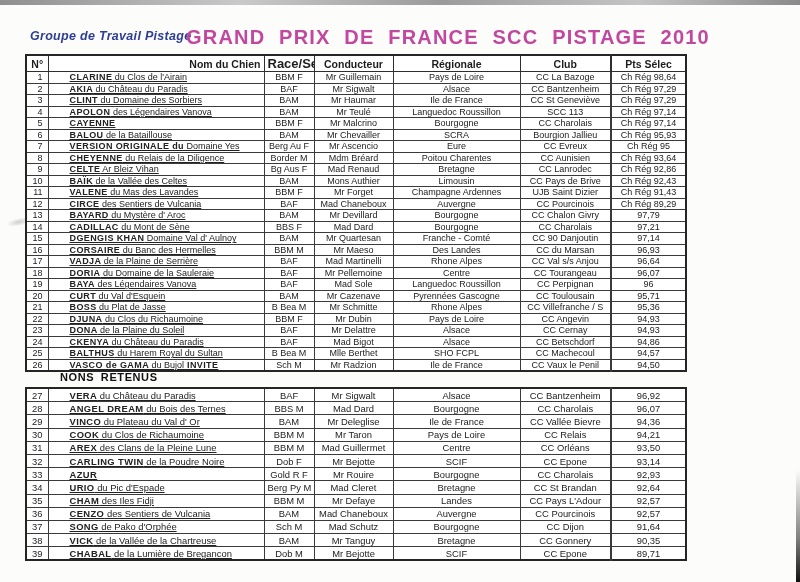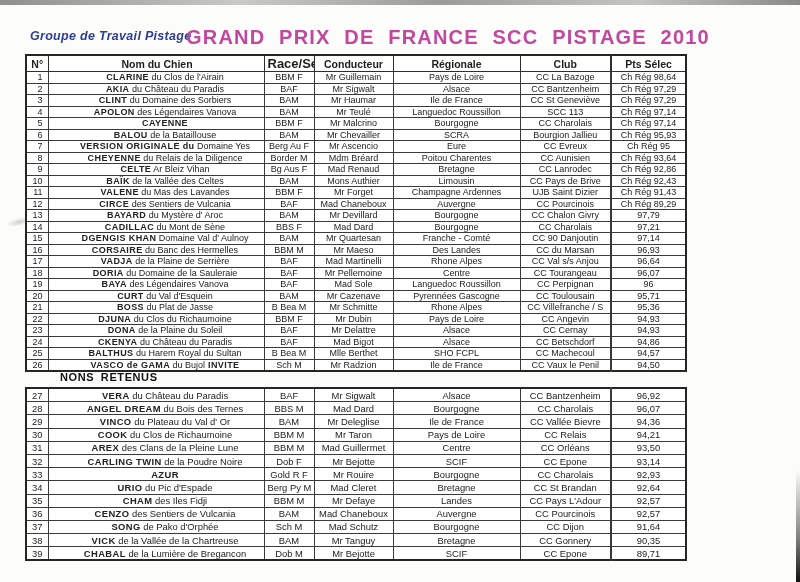--- a/index.html
+++ b/index.html
@@ -36,31 +36,31 @@
   table{border-collapse:collapse;table-layout:fixed;background:#fff;}
   .tbl{position:absolute;left:25px;width:660px;}
   #tbl-retenus{top:54px;}
   #tbl-nons{top:387px;}
   th{
     border:1px solid #2e2e2e;
     font-size:10.5px;font-weight:bold;
     height:15px;padding:0 3px;
     white-space:nowrap;overflow:hidden;
   }
-  th.c-nom{text-align:center;padding-left:5px;margin-top:21px;}
+  th.c-nom{text-align:right;padding-left:5px;margin-top:21px;}
   th.c-race{font-size:13px;}
   td{
     border:1px solid #3a3a3a;
     font-size:9px;line-height:10px;height:10.5px;
     padding:0 3px;white-space:nowrap;overflow:hidden;
     text-align:center;vertical-align:middle;color:#222;
   }
   #tbl-nons td{height:12.2px;font-size:9.4px;line-height:11px;}
   td.c-num{text-align:right;padding-right:5px;}
-  td.c-nom{text-align:center;padding-left:21px;}
+  td.c-nom{text-align:left;padding-left:21px;text-decoration:underline;}
   td.c-nom b{letter-spacing:.4px;}
   td.c-pts,th.c-pts{border-left-width:2px;}
   .tbl{border:2px solid #252525;}
   .section-label{
     position:absolute;left:28px;top:371px;
     font-weight:bold;font-size:11px;letter-spacing:.6px;color:#111;
     word-spacing:3px;
     margin-left:32px;
   }
 </style>

